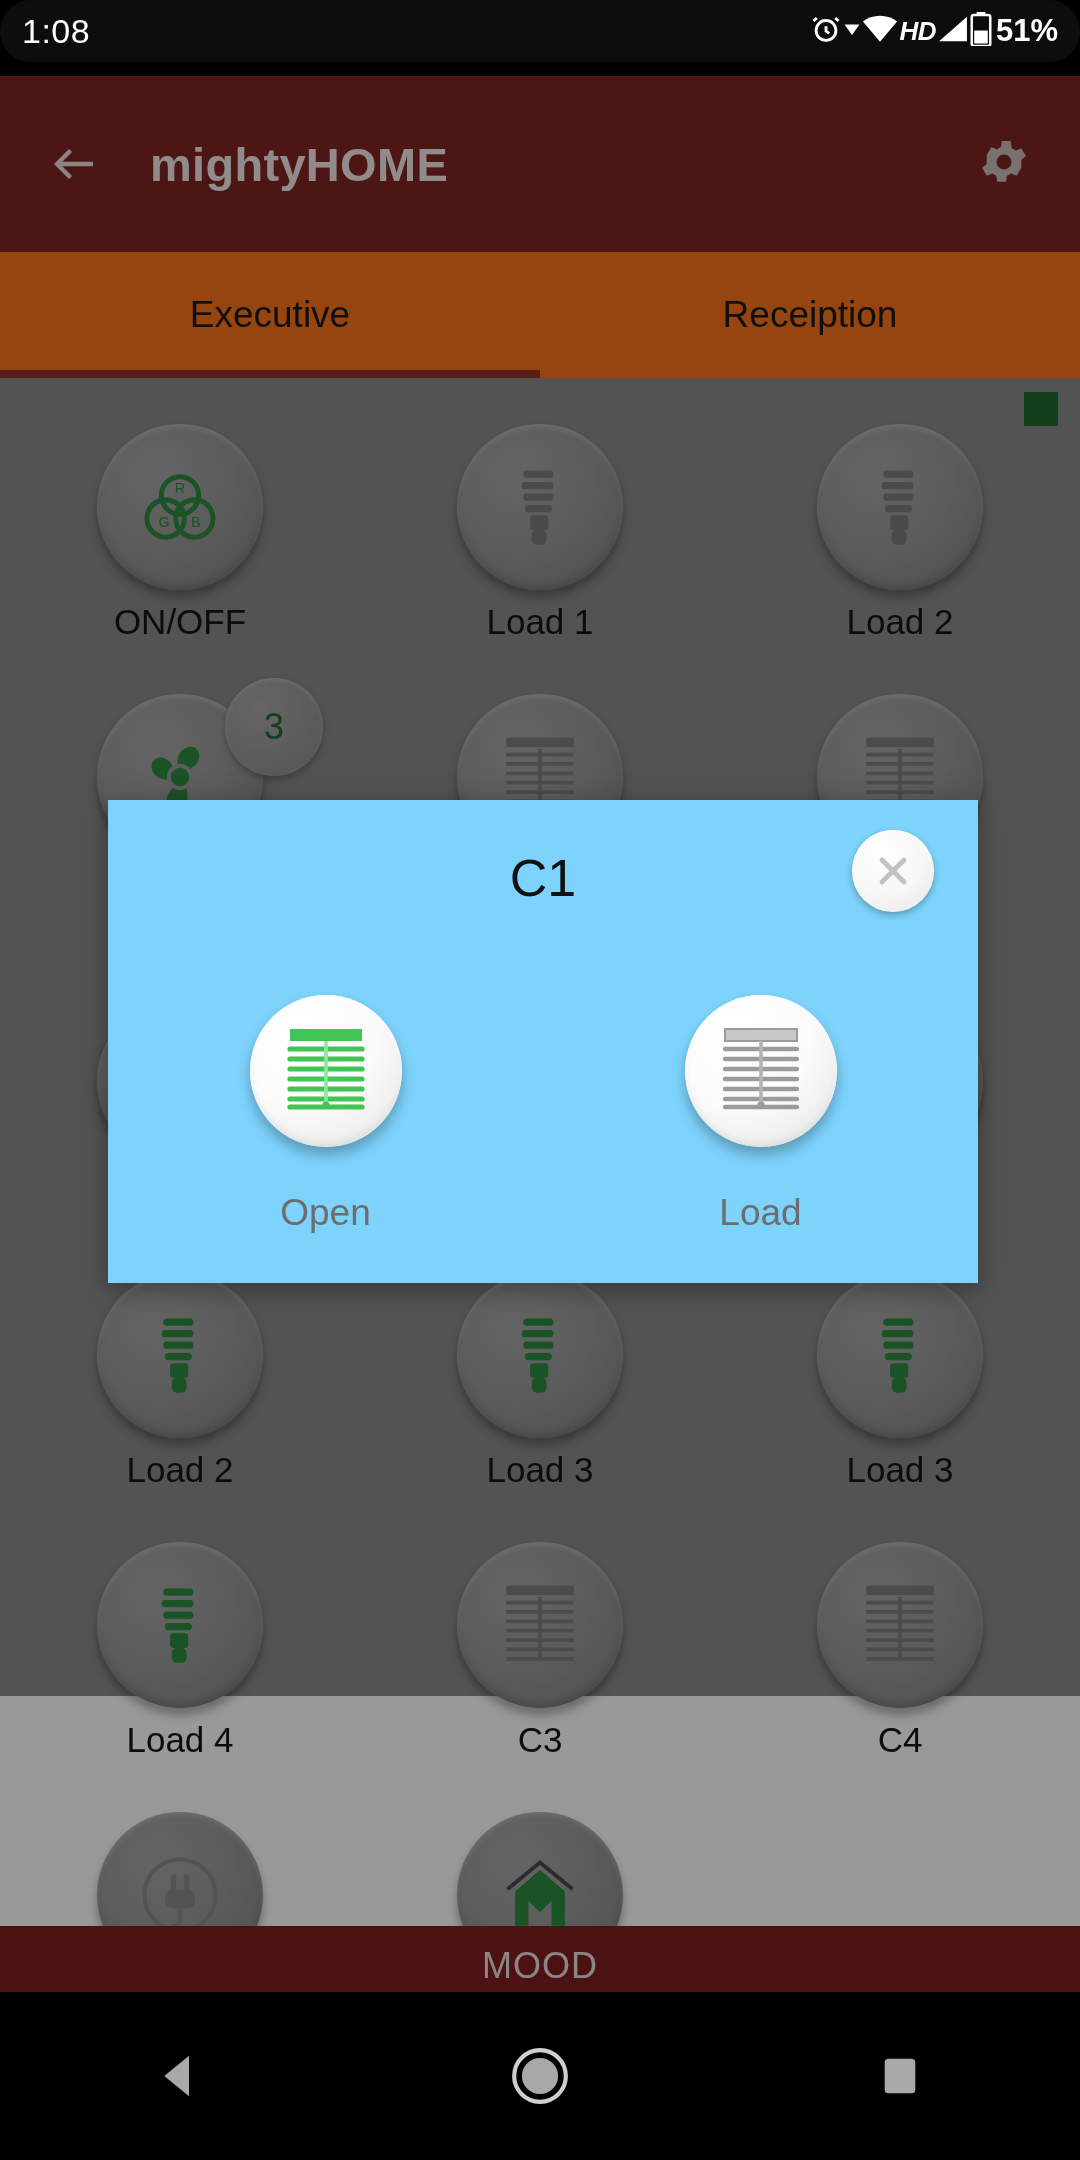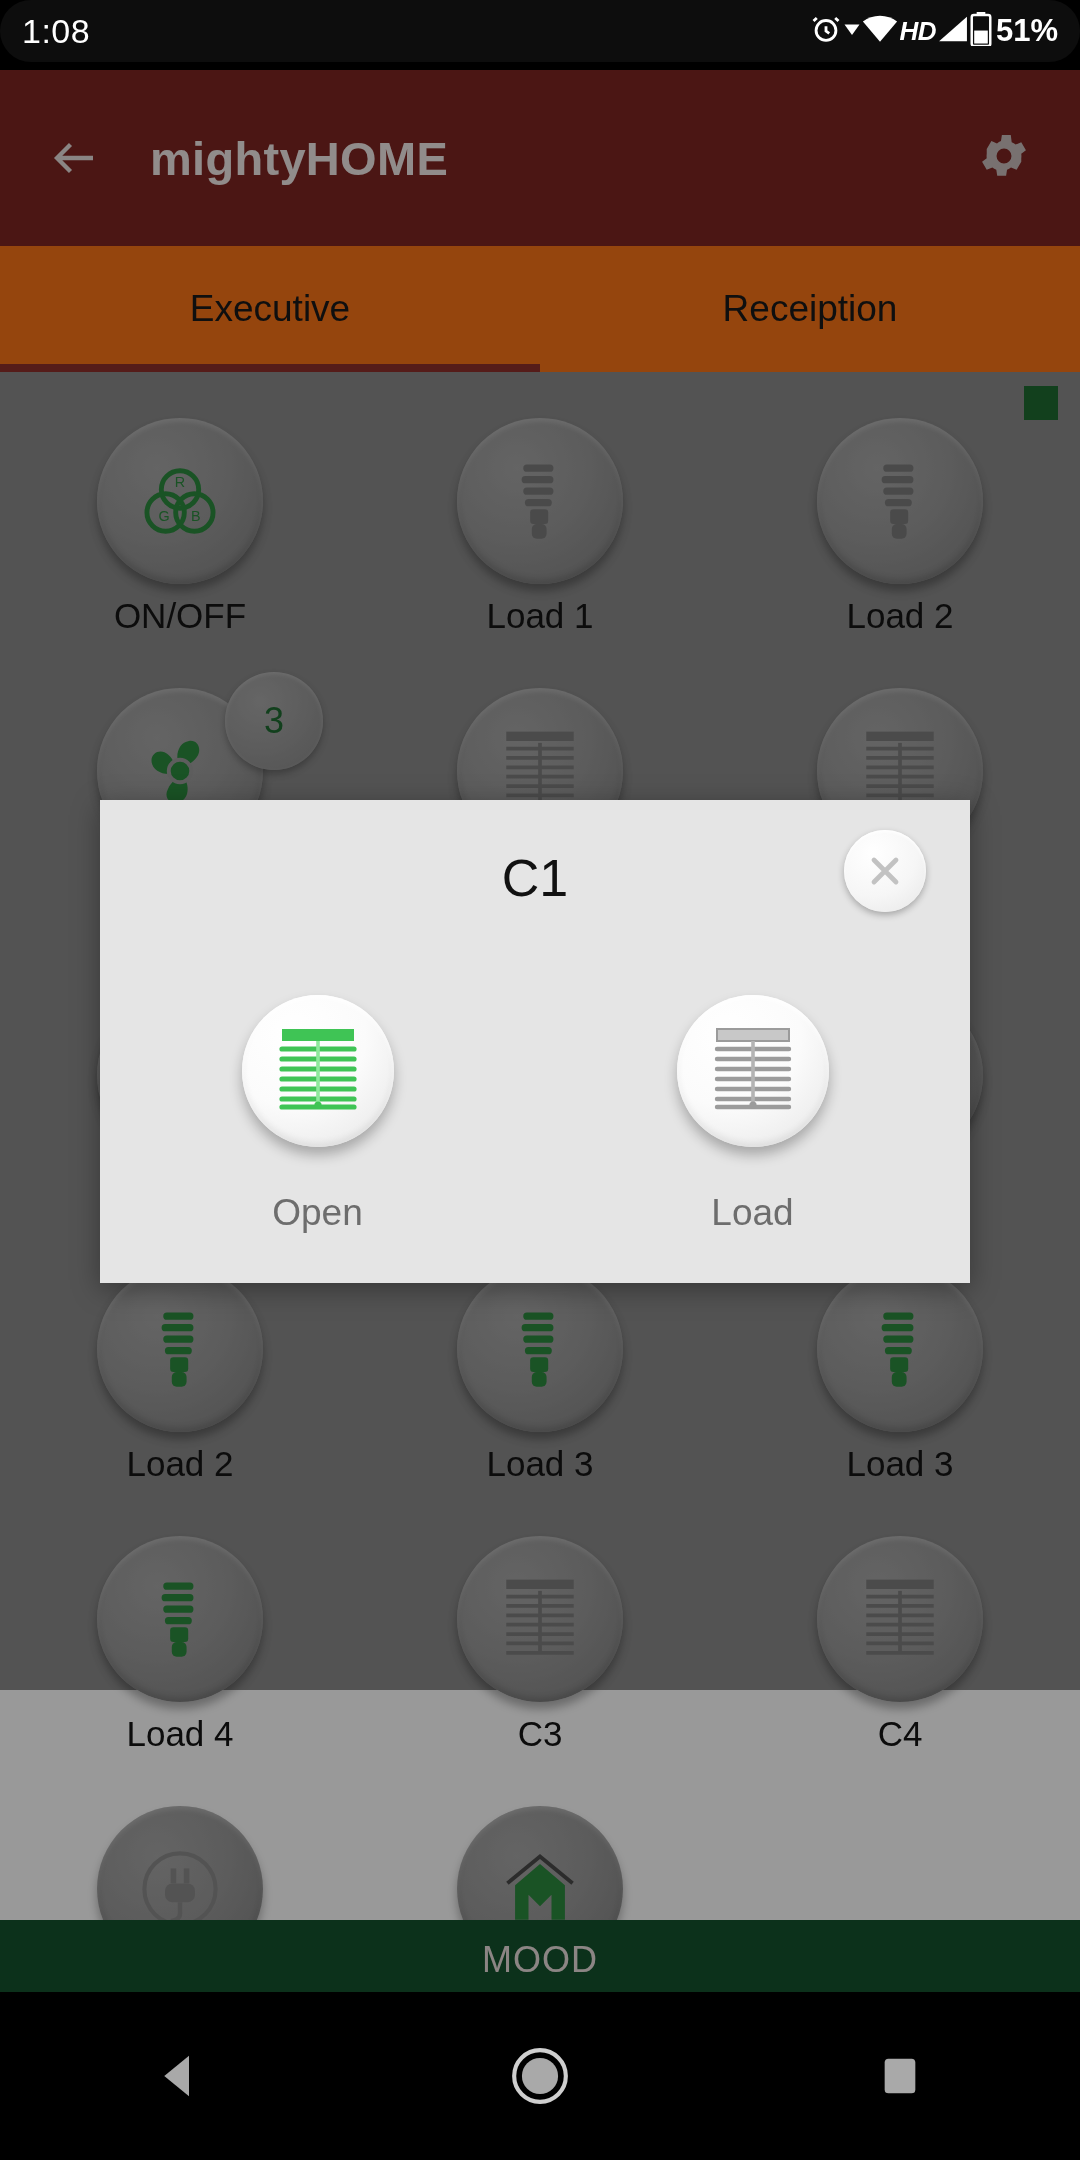--- a/index.html
+++ b/index.html
@@ -13,21 +13,21 @@
     padding:0 22px;
     border-radius:31px;
   }
   #statusbar .clock{ font-size:34px; letter-spacing:.5px; }
   #statusbar .right{ margin-left:auto; display:flex; align-items:center; gap:0; }
   .sb-ic{ display:block; }
   .hd-txt{ font-size:26px; font-style:italic; font-weight:bold; letter-spacing:-.5px;}
   .batt-pct{ font-size:31px; font-weight:bold; margin-left:4px; }
 
   
-  #app{ position:absolute; left:0; top:70px; width:1080px; height:1930px; background:#fff; }
+  #app{ position:absolute; left:0; top:76px; width:1080px; height:1930px; background:#fff; }
 
   #appbar{ position:absolute; left:0; top:0; width:1080px; height:176px; background:#7d2622;
            display:flex; align-items:center; }
   #appbar .back{ width:150px; display:flex; justify-content:center; align-items:center; }
   #appbar .title{ font-size:47px; font-weight:bold; color:#f2e9e8; letter-spacing:.3px; }
   #appbar .gear{ margin-left:auto; margin-right:48px; }
 
   #tabs{ position:absolute; left:0; top:176px; width:1080px; height:126px; background:#f97316;
          display:flex; }
   .tab{ flex:1; display:flex; align-items:center; justify-content:center; position:relative;
@@ -54,32 +54,32 @@
 
   .badge{
     position:absolute; right:-60px; top:-16px; width:98px; height:98px; border-radius:50%;
     background:radial-gradient(circle at 36% 30%, #a9a9a9 0%, #9b9b9b 50%, #8a8a8a 100%);
     box-shadow:0 4px 7px rgba(0,0,0,.26), inset 0 2px 4px rgba(255,255,255,.25);
     display:flex; align-items:center; justify-content:center;
     font-size:36px; color:#1e6b31;
   }
 
   
-  #mood{ position:absolute; left:0; bottom:0; width:1080px; height:80px; background:#14532d;
+  #mood{ position:absolute; left:0; bottom:0; width:1080px; height:80px; background:#7f1d1d;
          display:flex; align-items:center; justify-content:center;
          font-size:36px; color:#e9dedd; letter-spacing:1px; }
 
   
   #scrim{ position:absolute; left:0; top:62px; width:1080px; height:1930px;
           background:rgba(0,0,0,.40); }
 
   
   #dialog{
-    position:absolute; left:100px; top:800px; width:870px; height:483px;
-    background:#e5e5e5; box-shadow:0 6px 26px rgba(0,0,0,.35);
+    position:absolute; left:108px; top:800px; width:870px; height:483px;
+    background:#7dd3fc; box-shadow:0 6px 26px rgba(0,0,0,.35);
   }
   #dialog .dlg-title{
     position:absolute; left:0; top:48px; width:100%; text-align:center;
     font-size:52px; color:#111;
   }
   #dialog .dlg-close{
     position:absolute; right:44px; top:30px; width:82px; height:82px; border-radius:50%;
     background:radial-gradient(circle at 36% 28%, #ffffff 0%, #f6f6f6 55%, #e6e6e6 100%);
     box-shadow:0 3px 7px rgba(0,0,0,.28), inset 0 2px 3px rgba(255,255,255,.9);
     display:flex; align-items:center; justify-content:center;

